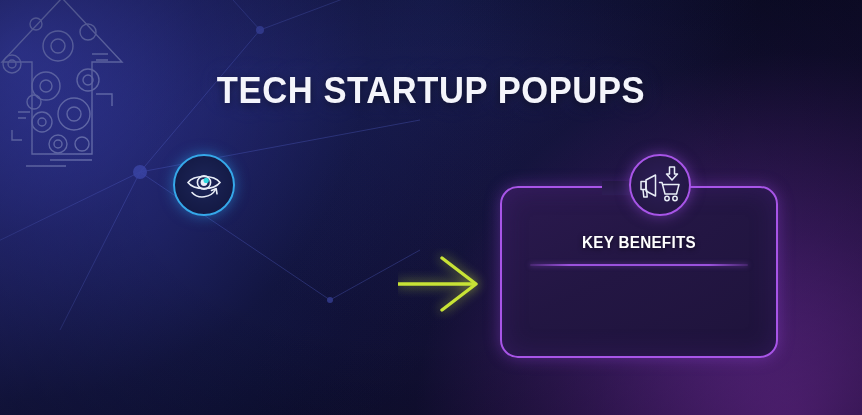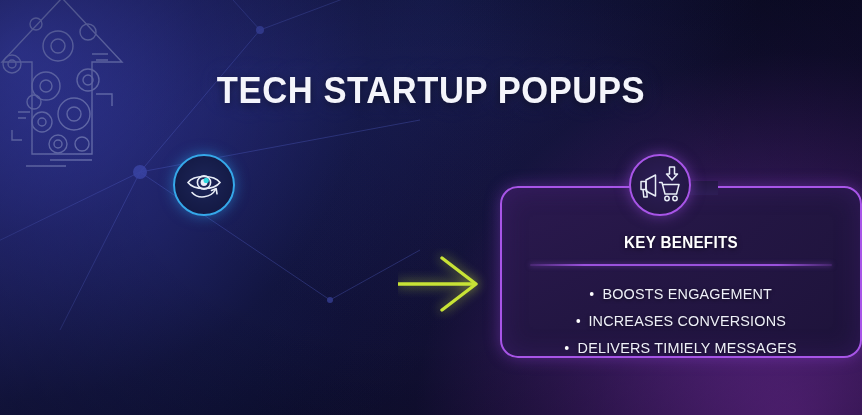--- a/index.html
+++ b/index.html
@@ -58,21 +58,21 @@
     border-style:solid;
     border-width:2px;
   }
   .card-left {
     left:41px; top:186px; width:326px; height:172px;
     border-color:#35a8ea;
     background: linear-gradient(150deg, rgba(30,40,98,0.92) 0%, rgba(22,29,78,0.90) 45%, rgba(16,20,58,0.92) 100%);
     box-shadow: 0 0 16px rgba(40,150,230,.40), inset 0 0 26px rgba(20,60,130,.30);
   }
   .card-right {
-    left:500px; top:186px; width:362px; height:172px;
+    left:500px; top:186px; width:278px; height:172px;
     border-color:#a855e8;
     background: linear-gradient(150deg, rgba(46,26,82,0.88) 0%, rgba(34,22,66,0.90) 45%, rgba(26,18,54,0.92) 100%);
     box-shadow: 0 0 16px rgba(150,70,220,.42), inset 0 0 26px rgba(90,40,150,.28);
   }
 
   
   .notch {
     position:absolute; top:-7px; height:14px; width:74px;
     left:50%; transform:translateX(-50%);
   }
@@ -189,34 +189,20 @@
 
   <div class="bg-vignette"></div>
 
   <div class="title">TECH STARTUP POPUPS</div>
 
 
   <div class="card card-right">
     <div class="notch"></div>
     <div class="card-head">KEY BENEFITS</div>
     <div class="divider"></div>
-    <ul class="bullets">
-      <li>
-        <span class="dot"></span>
-        <span>BOOSTS ENGAGEMENT</span>
-      </li>
-      <li>
-        <span class="dot"></span>
-        <span>INCREASES CONVERSIONS</span>
-      </li>
-      <li>
-        <span class="dot"></span>
-        <span>DELIVERS TIMIELY MESSAGES</span>
-      </li>
-    </ul>
   </div>
 
   <div class="badge badge-left">
     <svg width="42" height="42" viewBox="0 0 42 42" fill="none">
       <path d="M5 18.5 C11 10.5, 31 10.5, 37 18.5 C31 26.5, 11 26.5, 5 18.5 Z" stroke="#e8edf7" stroke-width="1.6" fill="none"></path>
       <circle cx="21" cy="18.5" r="6.6" stroke="#e8edf7" stroke-width="1.6" fill="none"></circle>
       <circle cx="21" cy="18.5" r="3.4" fill="#e8edf7"></circle>
       <circle cx="23.2" cy="16.4" r="2.6" fill="#2fd8e0"></circle>
       <path d="M9 28.5 C15 35.5, 28 34, 32.5 25.5" stroke="#e8edf7" stroke-width="1.6" fill="none" stroke-linecap="round"></path>
       <path d="M28.5 26.5 L33.2 24.6 L34 29.8" stroke="#e8edf7" stroke-width="1.6" fill="none" stroke-linecap="round" stroke-linejoin="round"></path>

